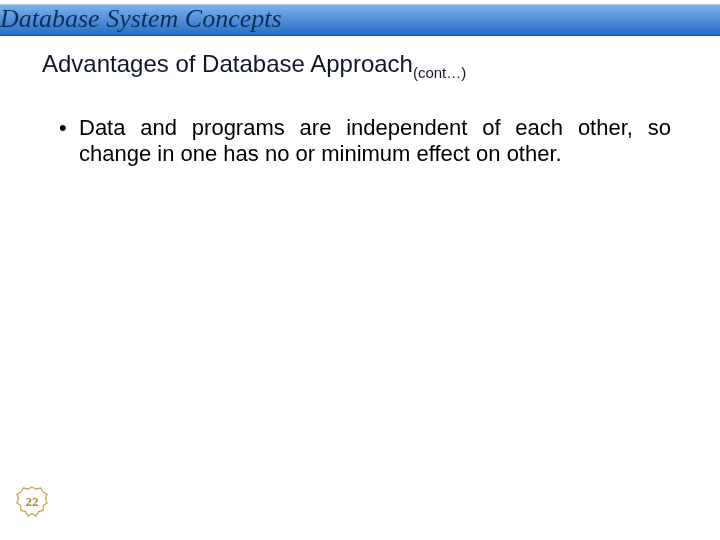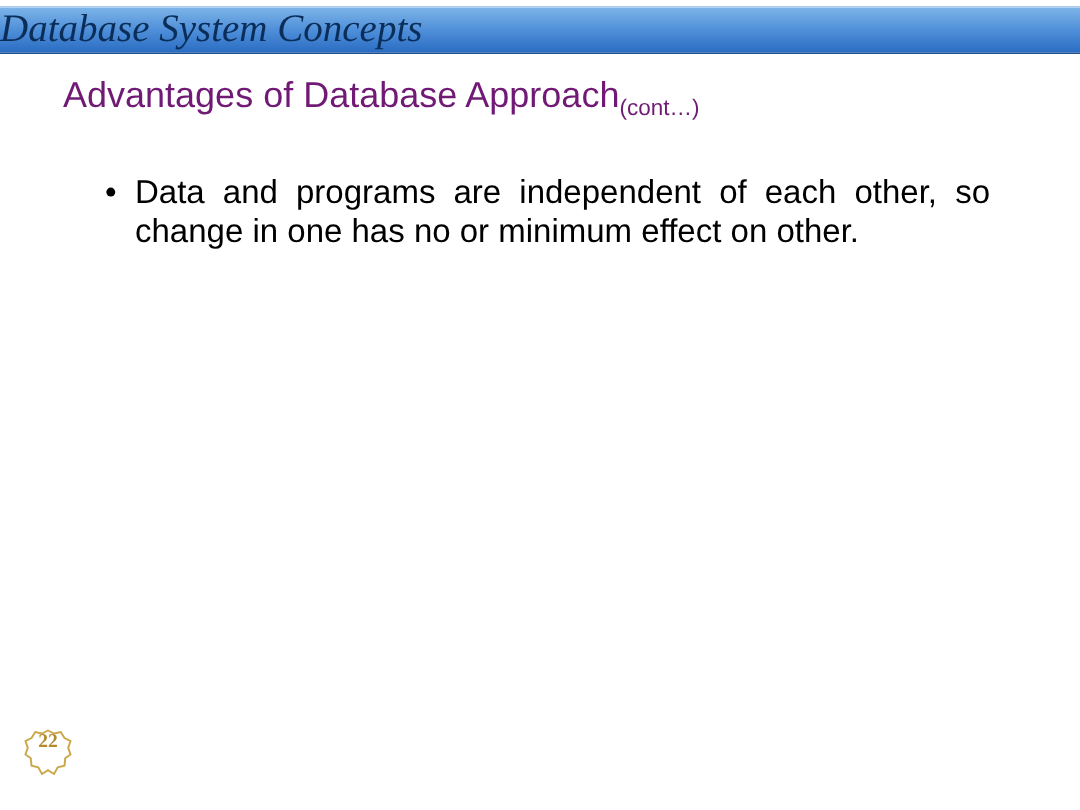--- a/index.html
+++ b/index.html
@@ -22,21 +22,21 @@
     color: #0a2e59;
     font-family: "Brush Script MT", "Segoe Script", cursive;
     font-size: 26px;
     font-style: italic;
     border-top: 1px solid #a8cbec;
     border-bottom: 1px solid #1e4f91;
   }
   .subtitle {
     font-family: Arial, Helvetica, sans-serif;
     font-size: 24px;
-    color: #701a75;
+    color: #0f172a;
     margin: 14px 0 0 42px;
   }
   .subscript {
     font-size: 15px;
     vertical-align: sub;
   }
   .content {
     margin: 34px 44px 0 44px;
   }
   .heading {
@@ -46,21 +46,21 @@
     color: #000;
     margin-bottom: 2px;
   }
   .heading .paren {
     direction: rtl;
     unicode-bidi: embed;
   }
   .bullets {
     list-style: none;
     padding: 0;
-    margin: 16px;
+    margin: 5px;
   }
   .bullets li {
     position: relative;
     padding-left: 30px;
     font-family: "Trebuchet MS", "Candara", Arial, sans-serif;
     font-size: 22px;
     line-height: 1.18;
     text-align: justify;
     margin-bottom: 2px;
   }
@@ -75,20 +75,21 @@
     direction: rtl;
     unicode-bidi: embed;
   }
   .page-badge {
     position: absolute;
     left: 16px;
     bottom: 22px;
     width: 32px;
     height: 32px;
     display: flex;
+    align-items: center;
     justify-content: center;
     font-family: Georgia, serif;
     font-weight: bold;
     font-size: 13px;
     color: #b38a2e;
   }
   .page-badge svg {
     position: absolute;
     left: 0;
     top: 0;

